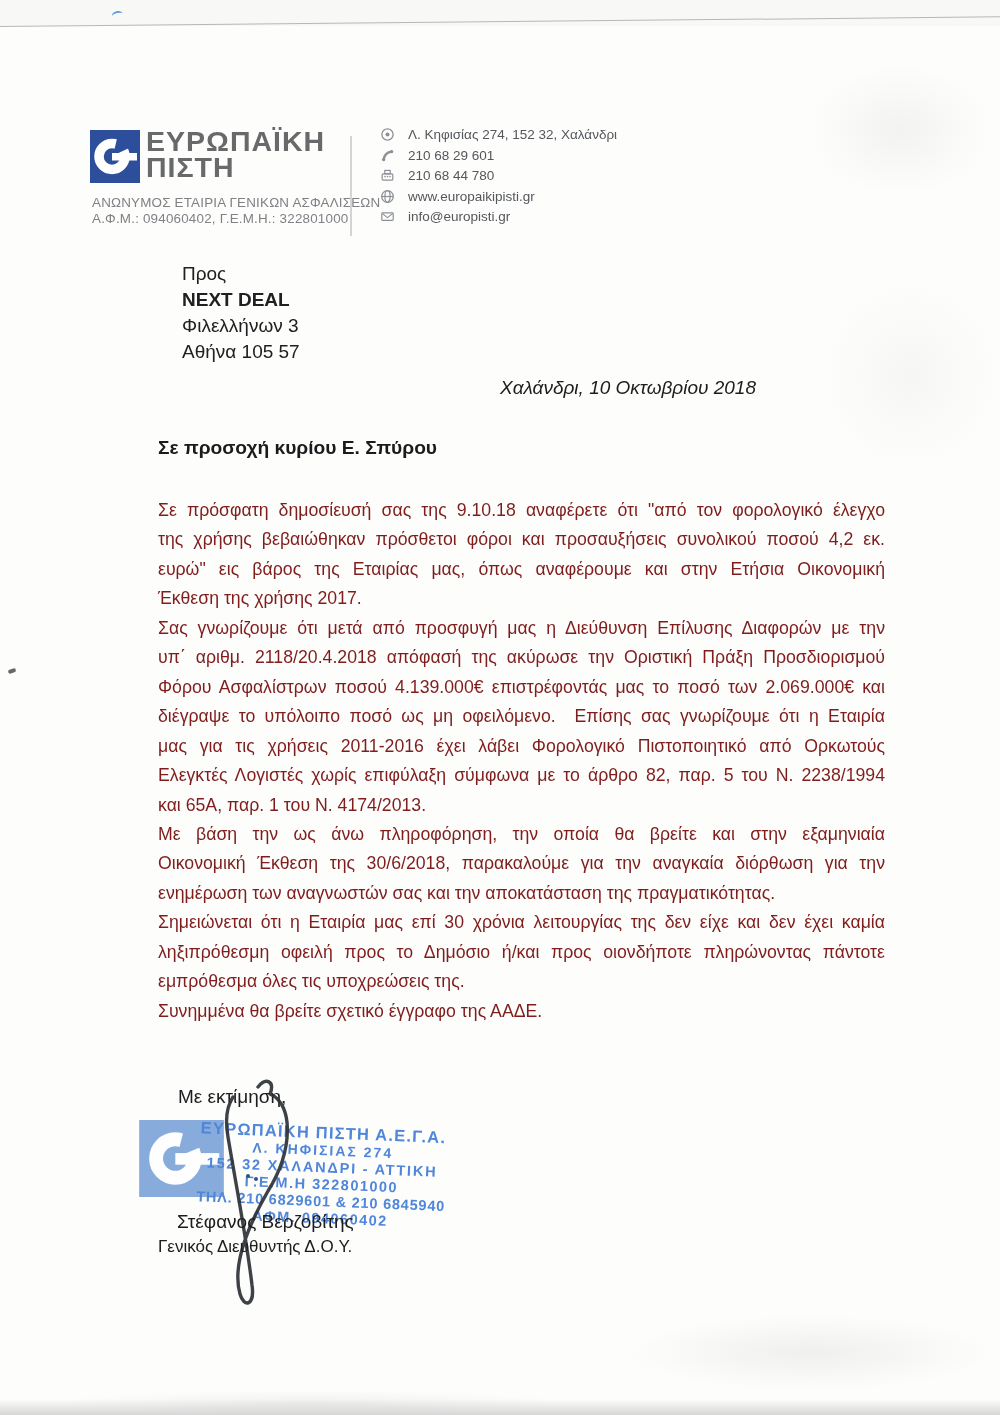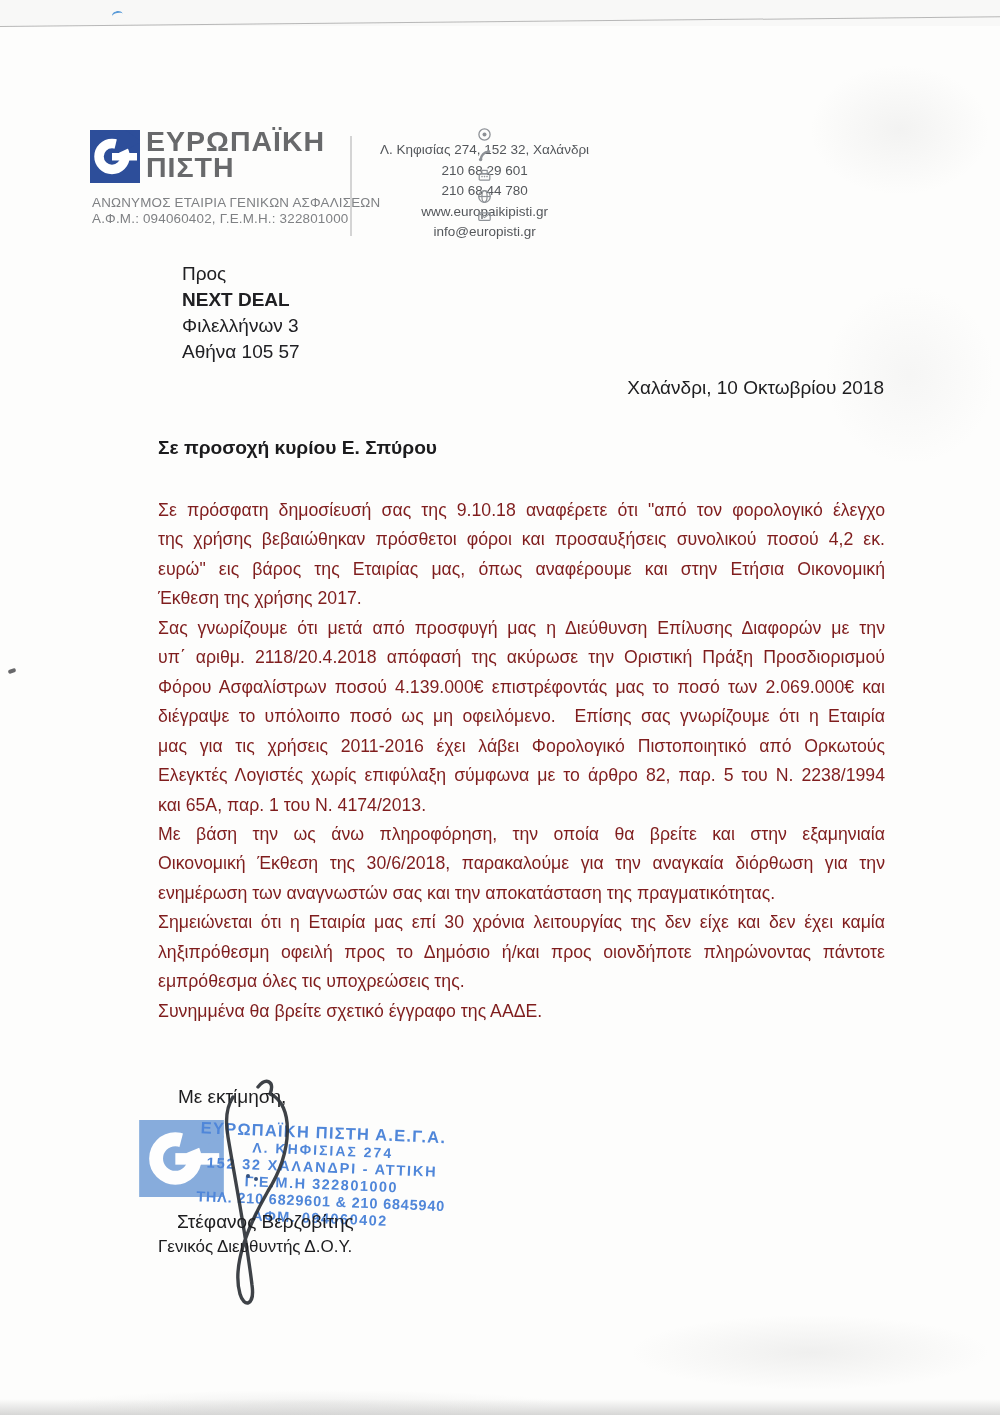--- a/index.html
+++ b/index.html
@@ -20,26 +20,26 @@
   .sm4{left:0;top:1399px;width:1000px;height:16px;background:linear-gradient(to bottom,transparent,rgba(125,125,125,.30));}
   .sm5{left:60px;top:1390px;width:500px;height:25px;background:radial-gradient(closest-side,rgba(140,140,140,.10),transparent);}
   
   .logo-square{position:absolute;left:90px;top:130px;width:50px;height:53px;}
   .wordmark{position:absolute;left:146px;top:128px;color:#68696b;font-weight:700;
             font-size:28.5px;line-height:26px;letter-spacing:1px;}
   .subline{position:absolute;left:92px;color:#7f8184;font-size:13.4px;letter-spacing:.2px;white-space:nowrap;}
   .sub1{top:195px;} .sub2{top:211px;}
   .hdr-divider{position:absolute;left:350px;top:136px;width:1.5px;height:100px;background:#d4d4d4;}
   .contact{position:absolute;left:380px;top:127px;display:flex;flex-direction:column;row-gap:5.6px;}
-  .crow{display:flex;align-items:center;height:15px;column-gap:13px;color:#54575b;font-size:13.5px;white-space:nowrap;flex-direction:column;}
+  .crow{display:flex;align-items:center;height:15px;column-gap:13px;color:#54575b;font-size:13.5px;white-space:nowrap;}
   .cicon{width:15px;height:15px;flex:0 0 15px;display:block;}
   
   .recipient{position:absolute;left:182px;top:261px;font-size:19px;line-height:26px;color:#202023;}
   .recipient .rname{font-weight:700;}
-  .dateline{position:absolute;left:500px;top:377px;width:384px;text-align:right;font-size:19px;color:#1d1d1f;}
+  .dateline{position:absolute;left:500px;top:377px;width:384px;font-size:19px;color:#1d1d1f;font-style:italic;}
   .subject{position:absolute;left:158px;top:437px;width:727px;text-align:left;font-weight:700;
            font-size:19.2px;color:#1b1b1d;}
   .bodytext{position:absolute;left:158px;top:496px;width:727px;font-size:17.7px;line-height:29.45px;color:#7f1d1d;}
   .bl{text-align:justify;text-align-last:justify;}
   .bl.last{text-align-last:left;}
   .salutation{position:absolute;left:178px;top:1086px;font-size:19px;color:#1d1d1f;}
   .signer-name{position:absolute;left:177px;top:1211px;font-size:19px;color:#1d1d1f;}
   .signer-title{position:absolute;left:158px;top:1237px;font-size:17px;color:#1d1d1f;}
   
   .stamp-square{position:absolute;left:139px;top:1120px;width:85px;height:77px;opacity:.92;}

